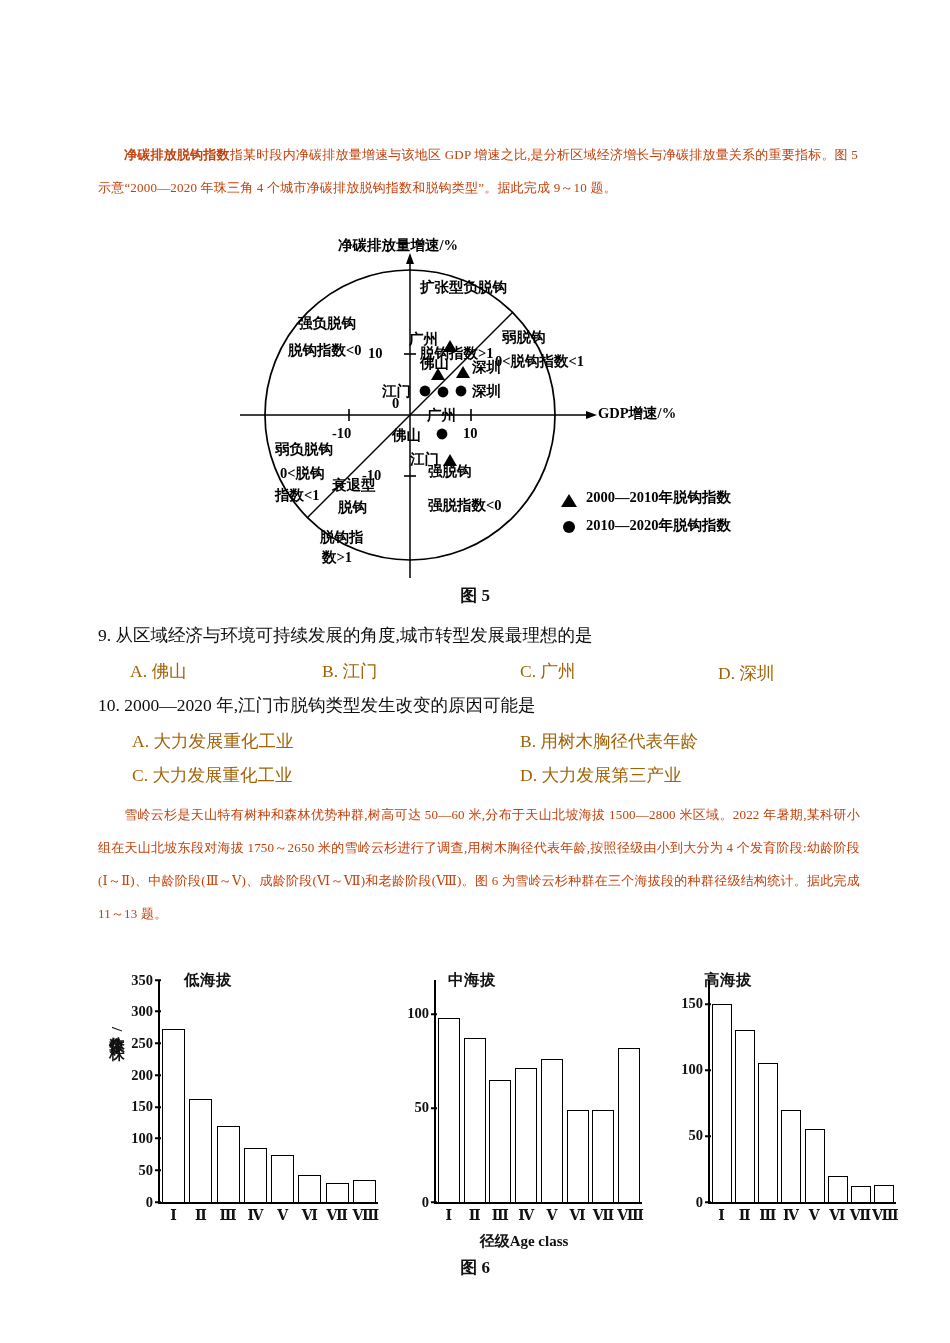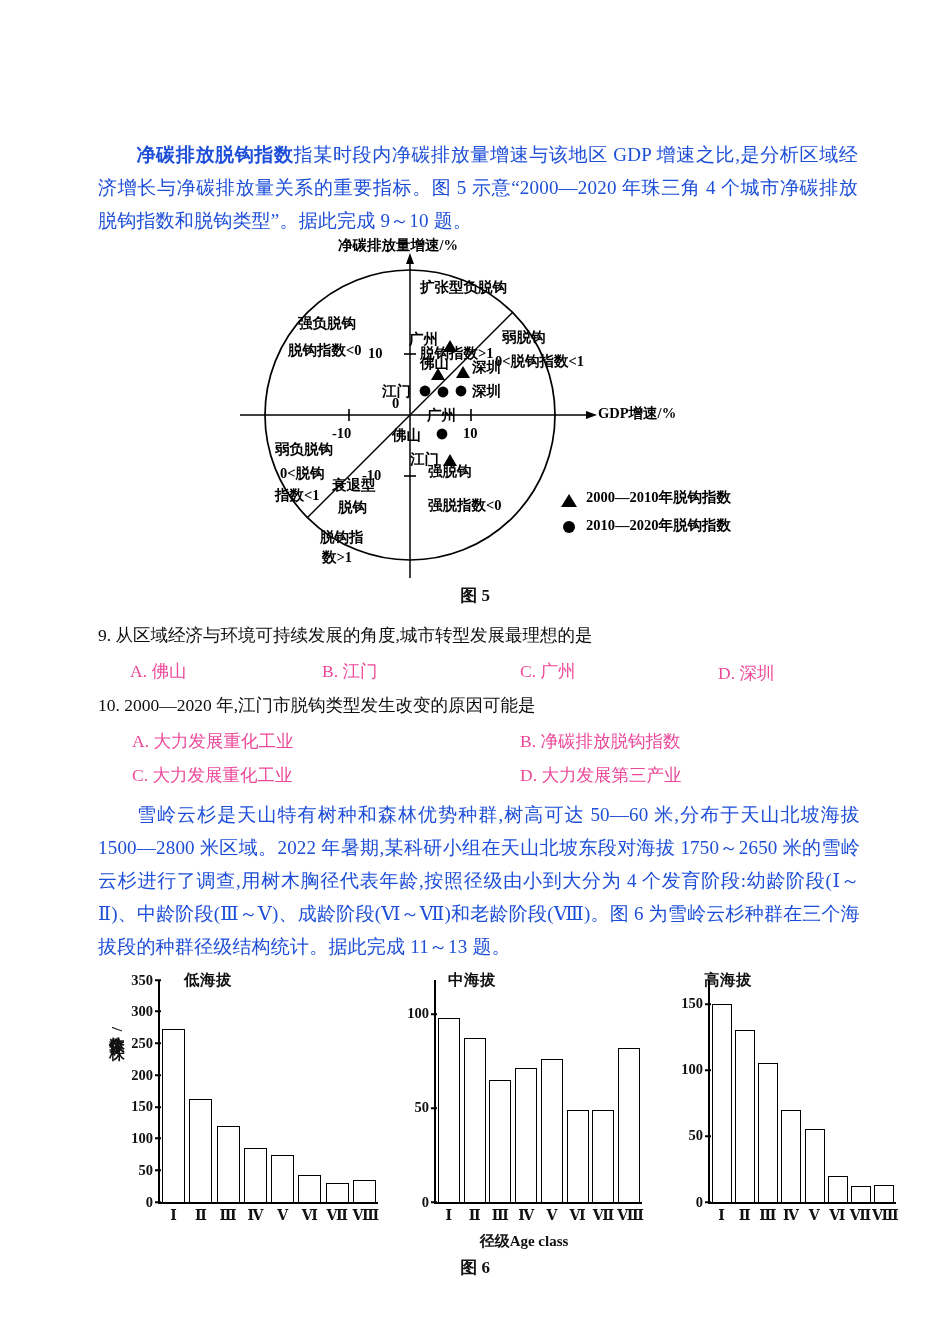--- a/index.html
+++ b/index.html
@@ -18,25 +18,25 @@
   }
   .page {
     position: absolute;
     inset: 0;
     padding: 0;
   }
 
   
   .para {
     position: absolute;
-    font-size: 19px;
+    font-size: 13px;
     line-height: 33px;
     letter-spacing: 0.2px;
     text-align: justify;
-    color: #1d4ed8;
+    color: #c2410c;
   }
   .para .ind { display: inline-block; width: 2em; }
   .bold-lead { font-weight: 700; }
 
   #para-carbon {
     left: 98px;
     top: 138px;
     width: 760px;
   }
   #para-spruce {
@@ -66,21 +66,21 @@
   .q-stem {
     position: absolute;
     font-size: 17.5px;
     line-height: 30px;
     color: #0d0d0d;
   }
   .opt {
     position: absolute;
     font-size: 17.5px;
     line-height: 30px;
-    color: #ec4899;
+    color: #a16207;
     white-space: nowrap;
   }
 
   #q9-stem  { left: 98px;  top: 620px; }
   #q9-a     { left: 130px; top: 656px; }
   #q9-b     { left: 322px; top: 656px; }
   #q9-c     { left: 520px; top: 656px; }
   #q9-d     { left: 718px; top: 658px; }
 
   #q10-stem { left: 98px;  top: 690px; }
@@ -323,21 +323,21 @@
   <div id="fig5-caption">图 5</div>
 
   <div class="q-stem" id="q9-stem">9. 从区域经济与环境可持续发展的角度,城市转型发展最理想的是</div>
   <div class="opt" id="q9-a">A. 佛山</div>
   <div class="opt" id="q9-b">B. 江门</div>
   <div class="opt" id="q9-c">C. 广州</div>
   <div class="opt" id="q9-d">D. 深圳</div>
 
   <div class="q-stem" id="q10-stem">10. 2000—2020 年,江门市脱钩类型发生改变的原因可能是</div>
   <div class="opt" id="q10-a">A. 大力发展重化工业</div>
-  <div class="opt" id="q10-b">B. 净碳排放脱钩指数</div>
+  <div class="opt" id="q10-b">B. 用树木胸径代表年龄</div>
   <div class="opt" id="q10-c">C. 大力发展重化工业</div>
   <div class="opt" id="q10-d">D. 大力发展第三产业</div>
 
   <div class="para" id="para-spruce">
     <span class="ind"></span><span>雪岭云杉是天山特有树种和森林优势种群,树高可达 50—60 米,分布于天山北坡海拔 1500—2800 米区域。2022 年暑期,某科研小组在天山北坡东段对海拔 1750～2650 米的雪岭云杉进行了调查,用树木胸径代表年龄,按照径级由小到大分为 4 个发育阶段:幼龄阶段(Ⅰ～Ⅱ)、中龄阶段(Ⅲ～Ⅴ)、成龄阶段(Ⅵ～Ⅶ)和老龄阶段(Ⅷ)。图 6 为雪岭云杉种群在三个海拔段的种群径级结构统计。据此完成 11～13 题。</span>
   </div>
 
   <div id="fig6-wrap">
 
     <div class="chart-panel" id="panel-low">

